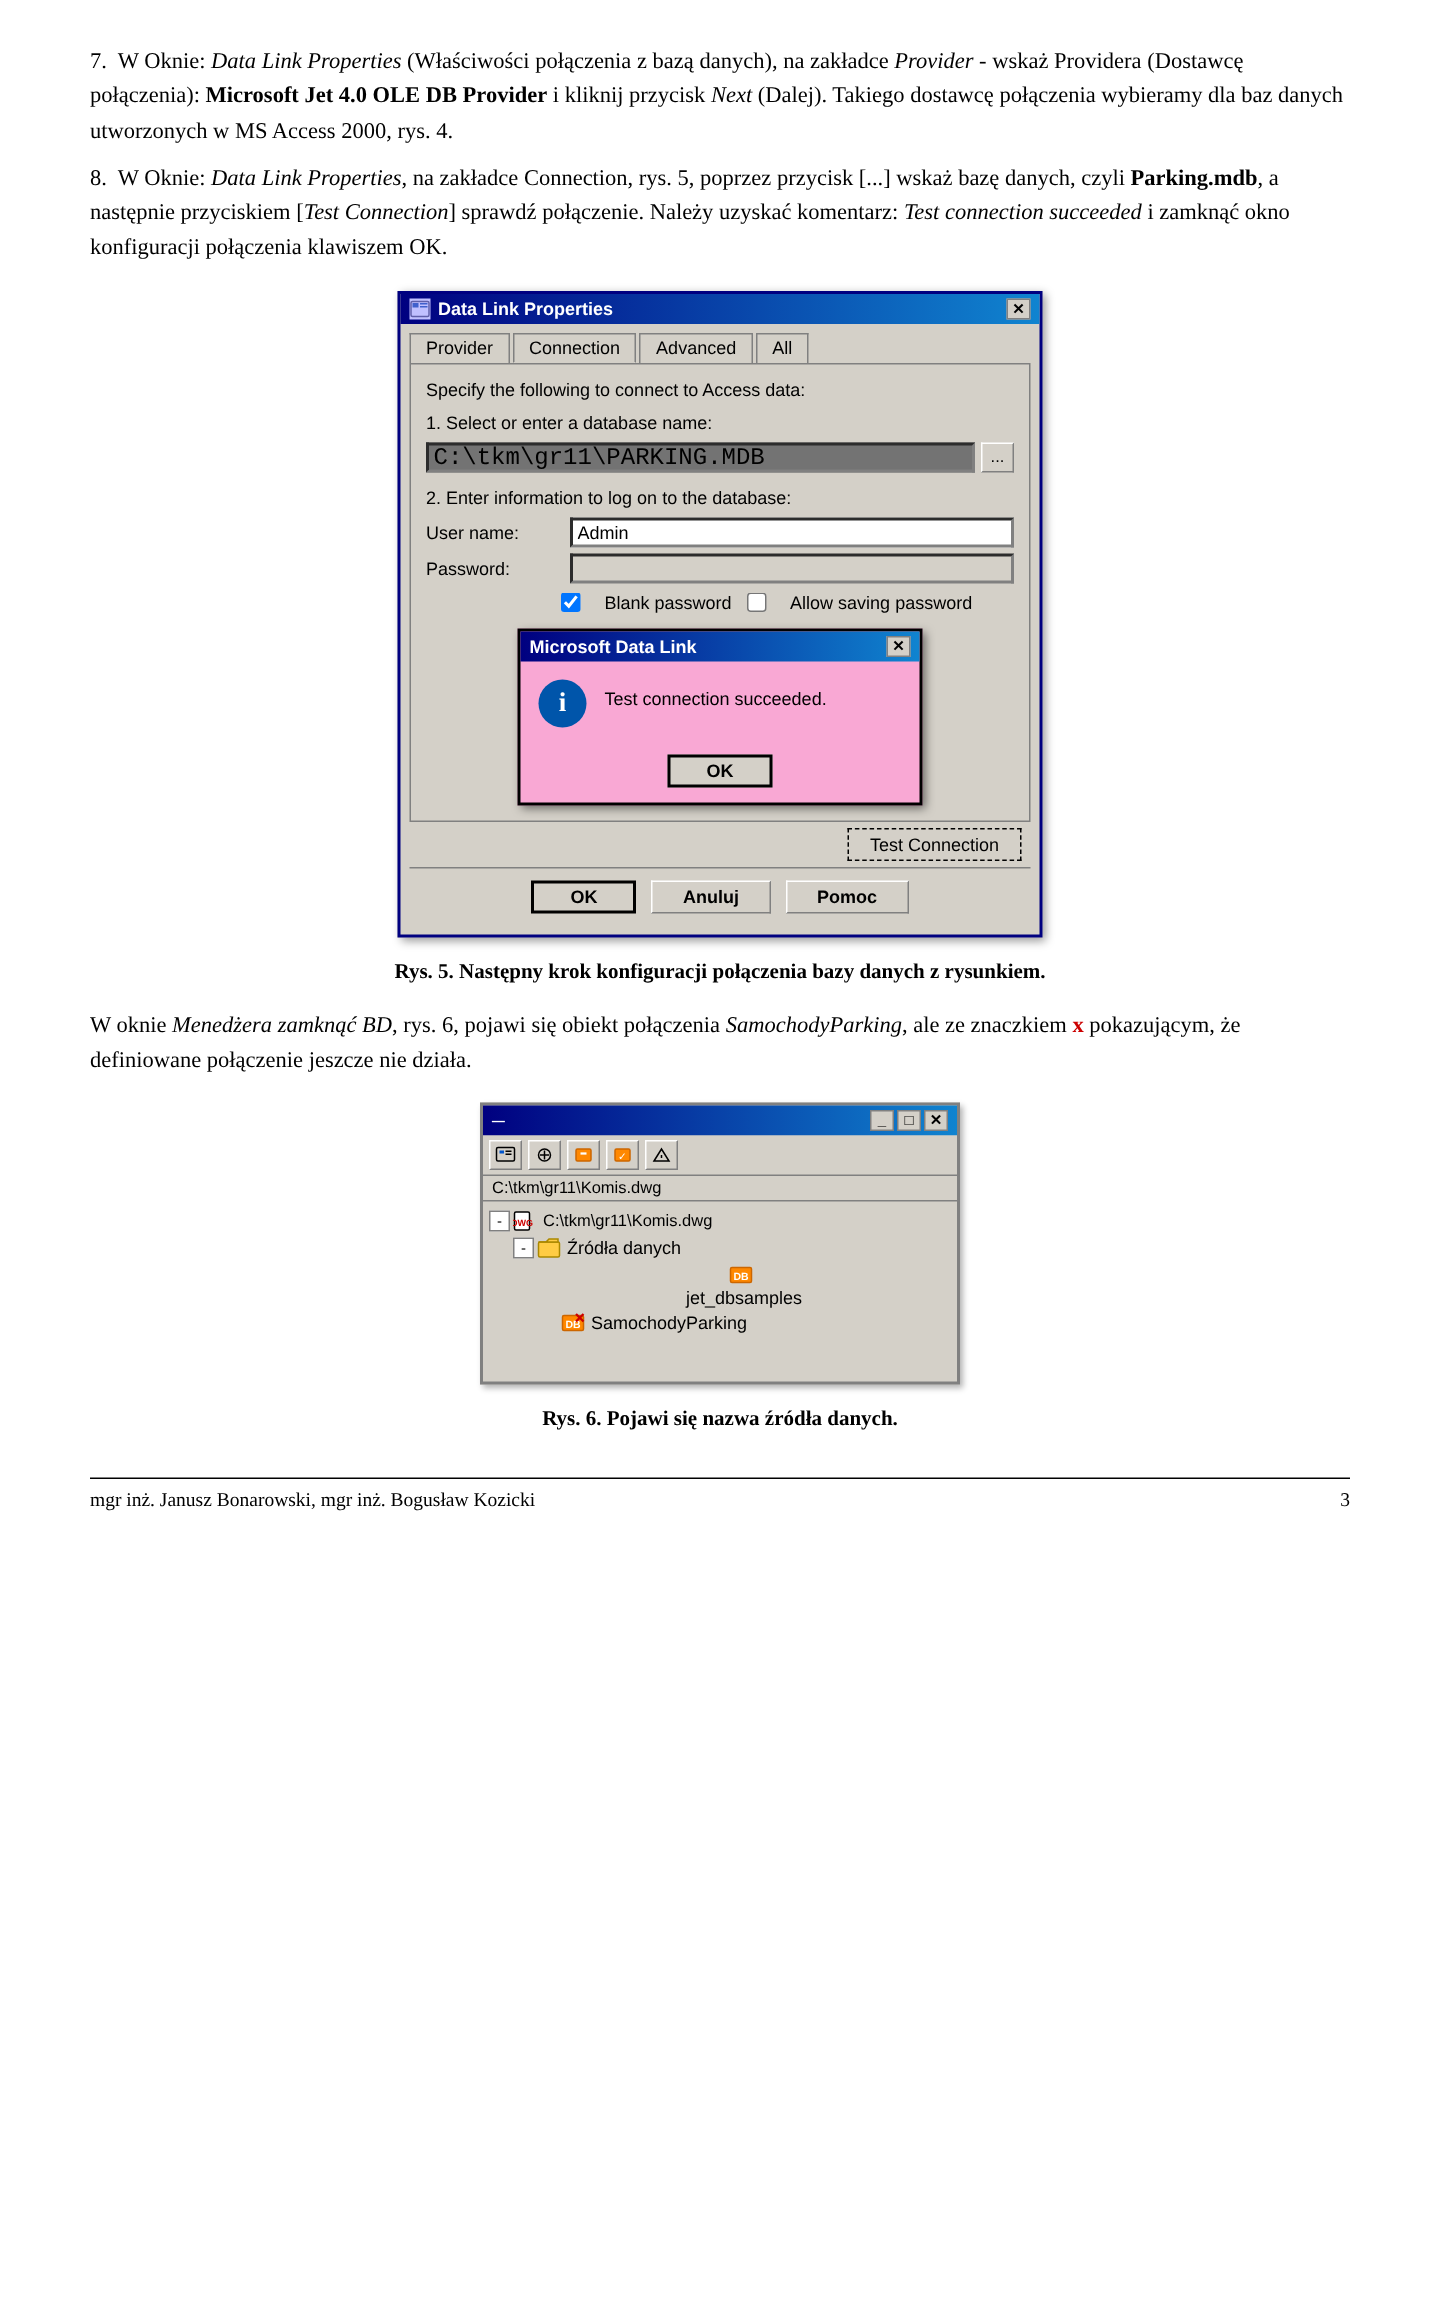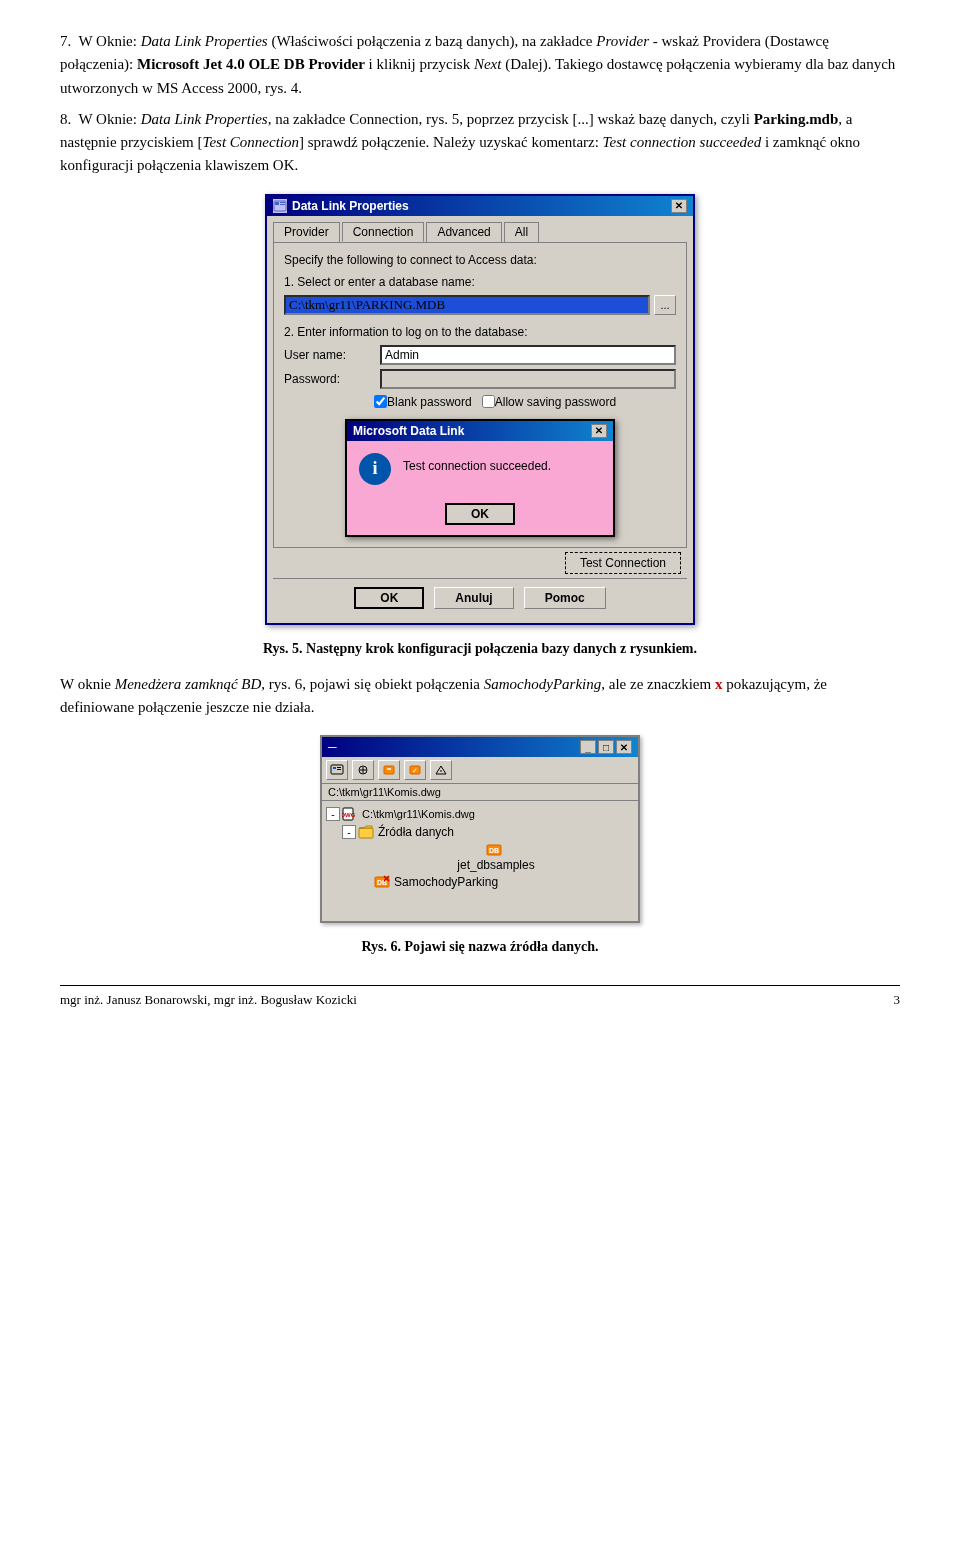--- a/index.html
+++ b/index.html
@@ -116,23 +116,23 @@
     .db-name-row {
       display: flex;
       align-items: center;
       margin-bottom: 10px;
     }
 
     .db-name-input {
       flex: 1;
       height: 20px;
       border: 2px inset #808080;
-      background: #1d4ed8;
-      font-size: 13px;
-      font-family: Liberation Serif, serif;
+      background: #737373;
+      font-size: 16px;
+      font-family: Liberation Mono, monospace;
       padding: 0 3px;
     }
 
     .browse-btn {
       width: 22px;
       height: 20px;
       background: #d4d0c8;
       border: 1px solid;
       border-color: #fff #808080 #808080 #fff;
       font-size: 11px;
@@ -179,21 +179,21 @@
       display: flex;
       align-items: center;
       gap: 10px;
       margin-top: 4px;
       margin-left: 90px;
     }
 
     .checkbox-item {
       display: flex;
       align-items: center;
-      gap: 0;
+      gap: 16px;
       font-size: 12px;
     }
 
     input[type="checkbox"] {
       width: 13px;
       height: 13px;
     }
 
     
     .mdl-popup {

